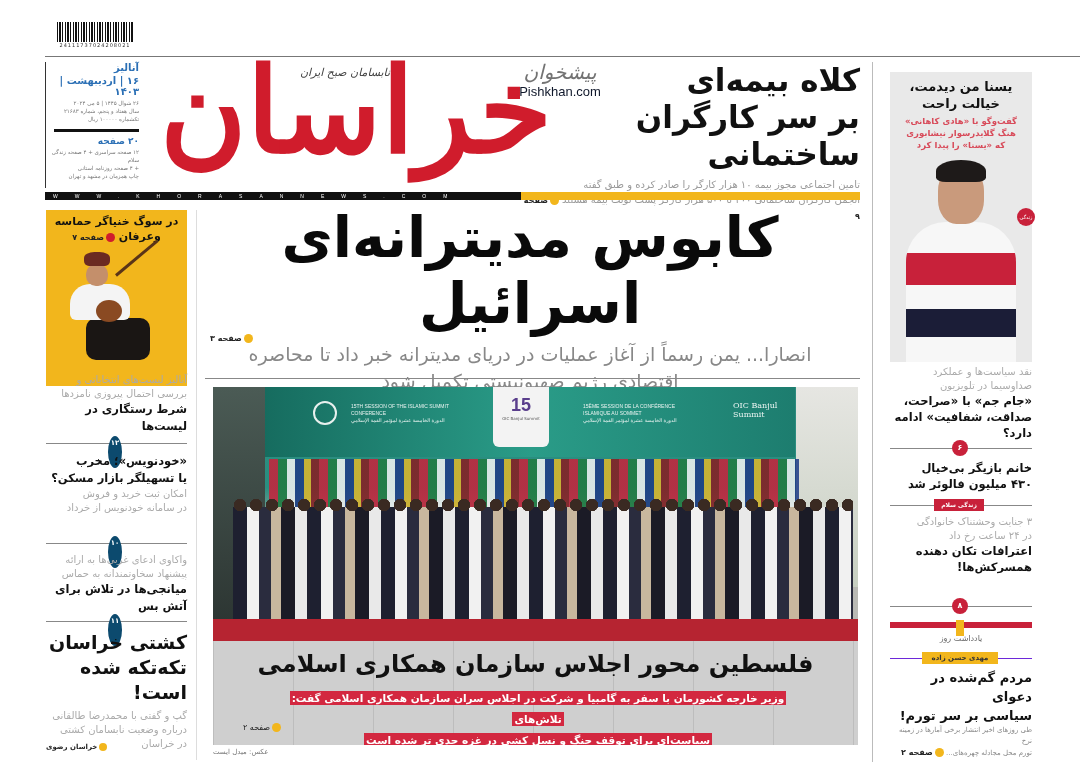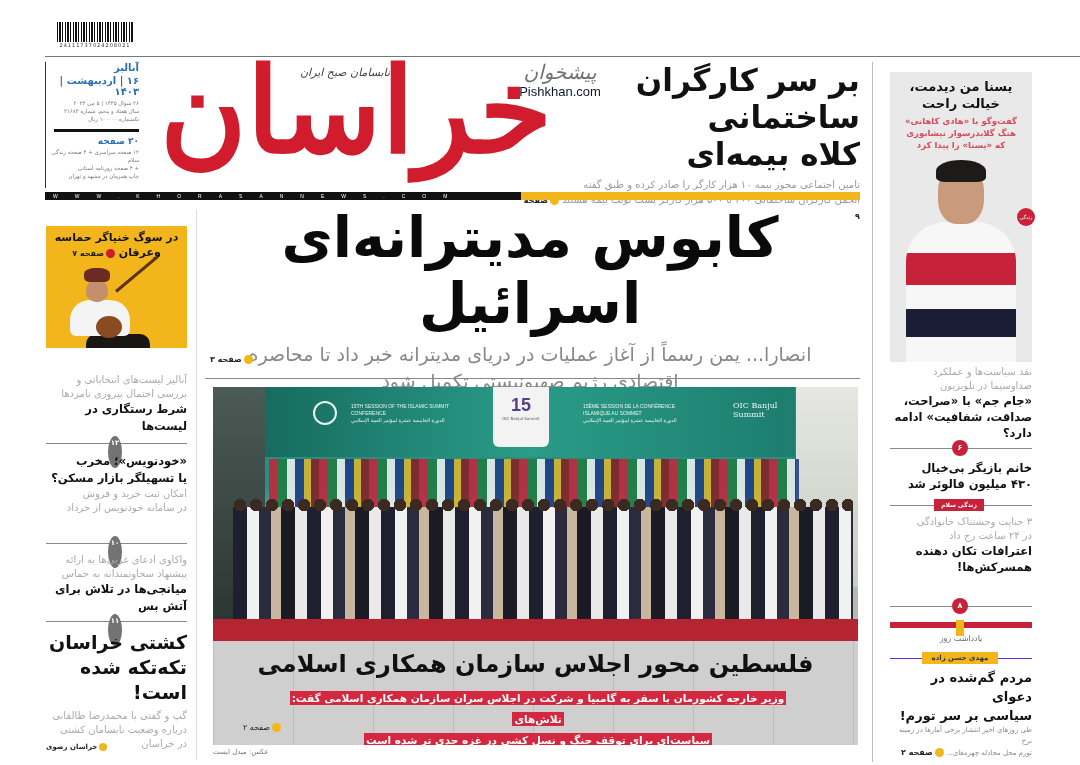--- a/index.html
+++ b/index.html
@@ -63,43 +63,43 @@
   .tagdiv .tag { position: absolute; left: 44px; top: -6px; width: 50px; height: 12px; background: #c8213a; color: #fff; font-size: 6px; line-height: 12px; text-align: center; font-weight: bold; }
 
   .editorial-bar { position: absolute; left: 10px; top: 562px; width: 142px; height: 6px; background: #c8213a; }
   .editorial-bar .mark { position: absolute; left: 66px; top: -2px; width: 8px; height: 16px; background: #f2b61c; }
   .editorial-grid { position: absolute; left: 10px; top: 568px; width: 142px; height: 22px; background-image: radial-gradient(#ddd 0.7px, transparent 0.7px); background-size: 4px 4px; text-align: center; font-size: 8px; color: #666; line-height: 22px; }
   .author-bar { position: absolute; left: 10px; top: 598px; width: 142px; height: 1px; background: #6d28d9; }
   .author-bar .name { position: absolute; left: 32px; top: -6px; width: 76px; height: 12px; background: #f2b61c; color: #333; font-size: 7px; line-height: 12px; text-align: center; font-weight: bold; }
 
   
   .leftcol { left: 45px; top: 210px; width: 145px; height: 555px; }
-  .yellow-box { position: absolute; left: 1px; top: 16px; width: 141px; height: 122px; background: #f2b61c; overflow: hidden; text-align: center; }
+  .yellow-box { position: absolute; left: 1px; top: 0; width: 141px; height: 176px; background: #f2b61c; overflow: hidden; text-align: center; }
   .yellow-box h4 { font-size: 11px; line-height: 15px; font-weight: bold; color: #111; margin-top: 4px; }
   .musician { position: absolute; left: 20px; top: 42px; width: 100px; height: 108px; }
   .musician .hat { position: absolute; left: 18px; top: 0; width: 26px; height: 14px; background: #6b2a22; border-radius: 40% 40% 5px 5px; }
   .musician .face { position: absolute; left: 20px; top: 12px; width: 22px; height: 22px; background: #c48f6b; border-radius: 45%; }
   .musician .body { position: absolute; left: 4px; top: 32px; width: 60px; height: 36px; background: #f4f4f4; border-radius: 20px 20px 6px 6px; }
   .musician .pants { position: absolute; left: 20px; top: 66px; width: 64px; height: 42px; background: #1a1614; border-radius: 10px; }
   .musician .inst { position: absolute; left: 30px; top: 48px; width: 26px; height: 22px; background: #8a4a22; border-radius: 50%; }
   .musician .neck { position: absolute; left: 50px; top: 22px; width: 54px; height: 3px; background: #5a3418; transform: rotate(-40deg); transform-origin: left; }
 
   .lc-article { position: absolute; left: 1px; width: 141px; text-align: right; }
   .lc-title { font-size: 11.5px; line-height: 17px; font-weight: bold; color: #111; }
   .lc-title.big { font-size: 19px; line-height: 25px; }
   .lc-num { position: absolute; left: 1px; width: 141px; height: 1px; background: #888; }
-  .lc-num .dot { position: absolute; left: 62px; top: -7px; width: 14px; height: 32px; border-radius: 50%; background: #737373; color: #fff; font-size: 7px; line-height: 14px; text-align: center; font-weight: bold; }
+  .lc-num .dot { position: absolute; left: 62px; top: -7px; width: 14px; height: 32px; border-radius: 50%; background: #0c4a6e; color: #fff; font-size: 7px; line-height: 14px; text-align: center; font-weight: bold; }
   .credit { font-size: 7px; font-weight: bold; color: #222; }
   .credit .arr { display: inline-block; width: 8px; height: 8px; border-radius: 50%; background: #f2b61c; vertical-align: middle; margin-left: 2px; }
 
   
   .mainhead { left: 200px; top: 205px; width: 660px; height: 170px; text-align: center; }
   .mainhead h1 { font-size: 56px; line-height: 66px; font-weight: bold; color: #0a0a0a; letter-spacing: -1px; }
   .mainhead .sub { font-size: 19px; line-height: 27px; color: #888; margin-top: 4px; }
-  .mainhead .pageref { position: absolute; left: 10px; top: 150px; }
+  .mainhead .pageref { position: absolute; left: 10px; top: 129px; }
   .mainhead-rule { left: 205px; top: 378px; width: 655px; height: 1px; background: #888; }
 
   
   .photo { left: 213px; top: 387px; width: 645px; height: 358px; overflow: hidden; background: #cfcfcf; }
   .photo .bg { position: absolute; left: 0; top: 0; width: 100%; height: 100%; background: linear-gradient(180deg,#2c8a7e 0%,#2a8f80 28%,#6a9a8f 34%,#b9b9b4 48%); }
   .photo .glass { position: absolute; left: 0; top: 0; width: 52px; height: 240px; background: linear-gradient(180deg,#4b5b55,#2c3532); }
   .photo .trees { position: absolute; right: 0; top: 0; width: 62px; height: 200px; background: linear-gradient(180deg,#e6e6e2,#c7cfc1); }
   .photo .banner { position: absolute; left: 52px; top: 0; width: 530px; height: 70px; background: linear-gradient(90deg,#166c5f,#2a9c88 50%,#1d7d6f); }
   .photo .banner .logo-circ { position: absolute; left: 48px; top: 14px; width: 24px; height: 24px; border-radius: 50%; border: 2px solid #e8f0ee; }
   .photo .banner .txt { position: absolute; color: #e8f3f0; font-size: 5px; line-height: 7px; direction: ltr; text-align: left; font-family: "Liberation Sans", sans-serif; }
@@ -151,22 +151,22 @@
   <div class="tagline">نابسامان صبح ایران</div>
 </div>
 
 <div class="abs pishkhan">
   <div class="fa">پیشخوان</div>
   <div class="en">Pishkhan.com</div>
 </div>
 
 <div class="abs topstory">
   <h2>
+    <div>کلاه بیمه‌ای</div>
     <div>بر سر کارگران ساختمانی</div>
-    <div>کلاه بیمه‌ای</div>
   </h2>
   <div class="lede">
     <div>تامین اجتماعی مجوز بیمه ۱۰ هزار کارگر را صادر کرده و طبق گفته</div>
     <div><span>انجمن کارگران ساختمانی ۴۰۰ تا ۵۰۰ هزار کارگر پشت نوبت بیمه هستند</span> <span class="pageref"><span class="arr"></span><span>صفحه ۹</span></span></div>
   </div>
 </div>
 
 <div class="abs urlbar">
   <div class="black">WWW.KHORASANNEWS.COM</div>
 </div>

